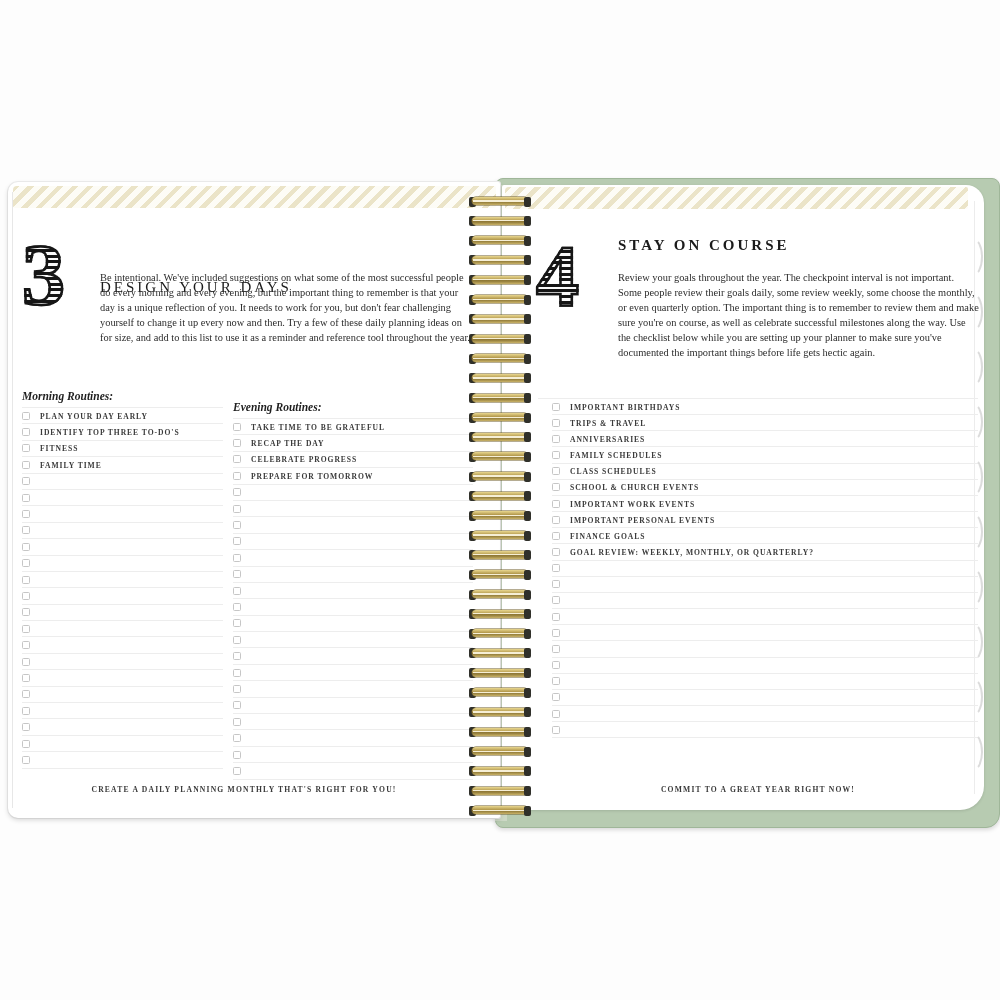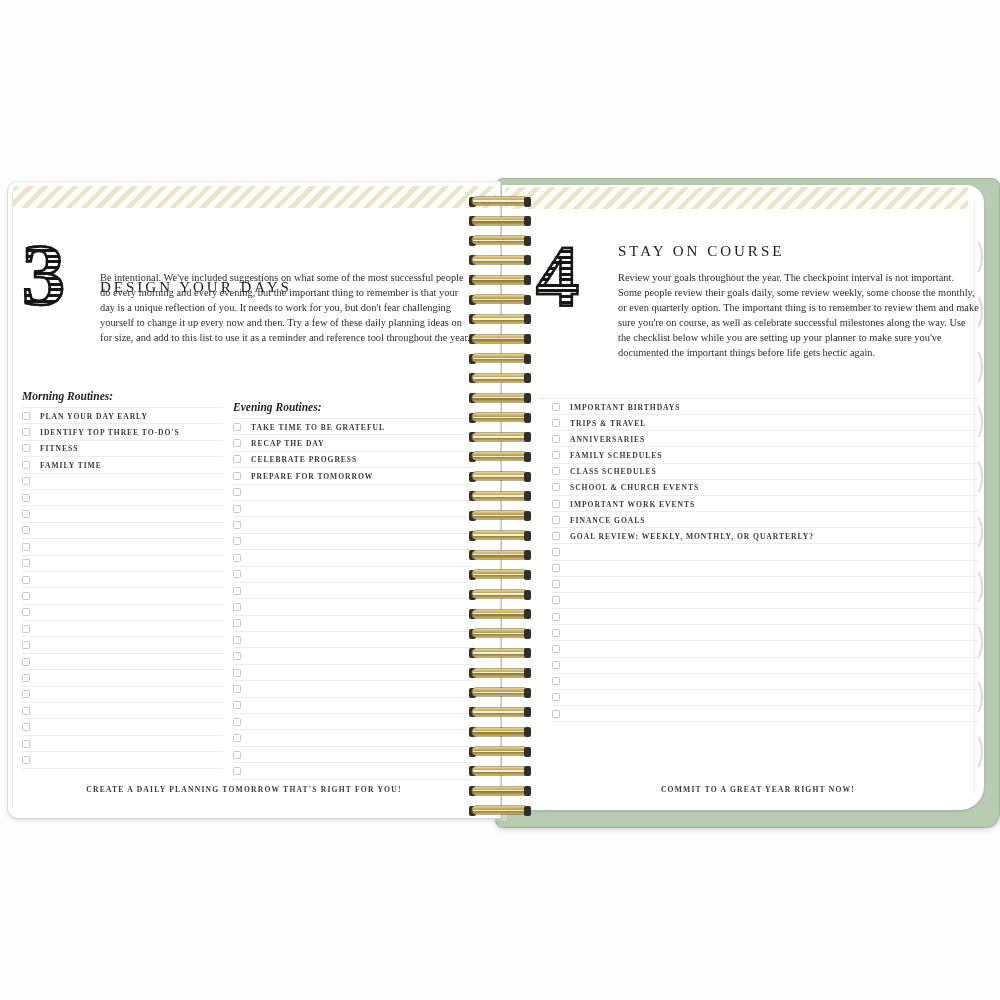--- a/index.html
+++ b/index.html
@@ -235,28 +235,28 @@
           </div>
           <div class="row">
             <span class="checkbox"></span>
           </div>
           <div class="row">
             <span class="checkbox"></span>
           </div>
         </div>
     </div>
 
-    <div class="page-footer" style="left:0; right:20px; top:603px;">CREATE A DAILY PLANNING TOMORROW THAT'S RIGHT FOR YOU!</div>
+    <div class="page-footer" style="left:0; right:20px; top:603px;">CREATE A DAILY PLANNING MONTHLY THAT'S RIGHT FOR YOU!</div>
   </div>
 
   <div class="page page-right">
     <div class="stripe-band"></div>
 
     <div class="numeral" style="left:34px; top:54px;">4</div>
-    <div class="page-title" style="left:116px; top:58px;">STAY ON COURSE</div>
+    <div class="page-title" style="left:116px; top:52px;font-weight:bold;">STAY ON COURSE</div>
     <div class="intro" style="left:116px; top:85px; width:362px;">Review your goals throughout the year. The checkpoint interval is not important. Some people review their goals daily, some review weekly, some choose the monthly, or even quarterly option. The important thing is to remember to review them and make sure you're on course, as well as celebrate successful milestones along the way. Use the checklist below while you are setting up your planner to make sure you've documented the important things before life gets hectic again.</div>
 
     <div class="col" style="left:36px; top:213px; width:440px;">
       <div class="rows rows-right">
           <div class="row">
             <span class="checkbox"></span>
             <span class="row-label">IMPORTANT BIRTHDAYS</span>
           </div>
           <div class="row">
             <span class="checkbox"></span>
@@ -274,20 +274,24 @@
             <span class="checkbox"></span>
             <span class="row-label">CLASS SCHEDULES</span>
           </div>
           <div class="row">
             <span class="checkbox"></span>
             <span class="row-label">SCHOOL &amp; CHURCH EVENTS</span>
           </div>
           <div class="row">
             <span class="checkbox"></span>
             <span class="row-label">IMPORTANT WORK EVENTS</span>
+          </div>
+          <div class="row">
+            <span class="checkbox"></span>
+            <span class="row-label">IMPORTANT PERSONAL EVENTS</span>
           </div>
           <div class="row">
             <span class="checkbox"></span>
             <span class="row-label">FINANCE GOALS</span>
           </div>
           <div class="row">
             <span class="checkbox"></span>
             <span class="row-label">GOAL REVIEW: WEEKLY, MONTHLY, OR QUARTERLY?</span>
           </div>
           <div class="row">

